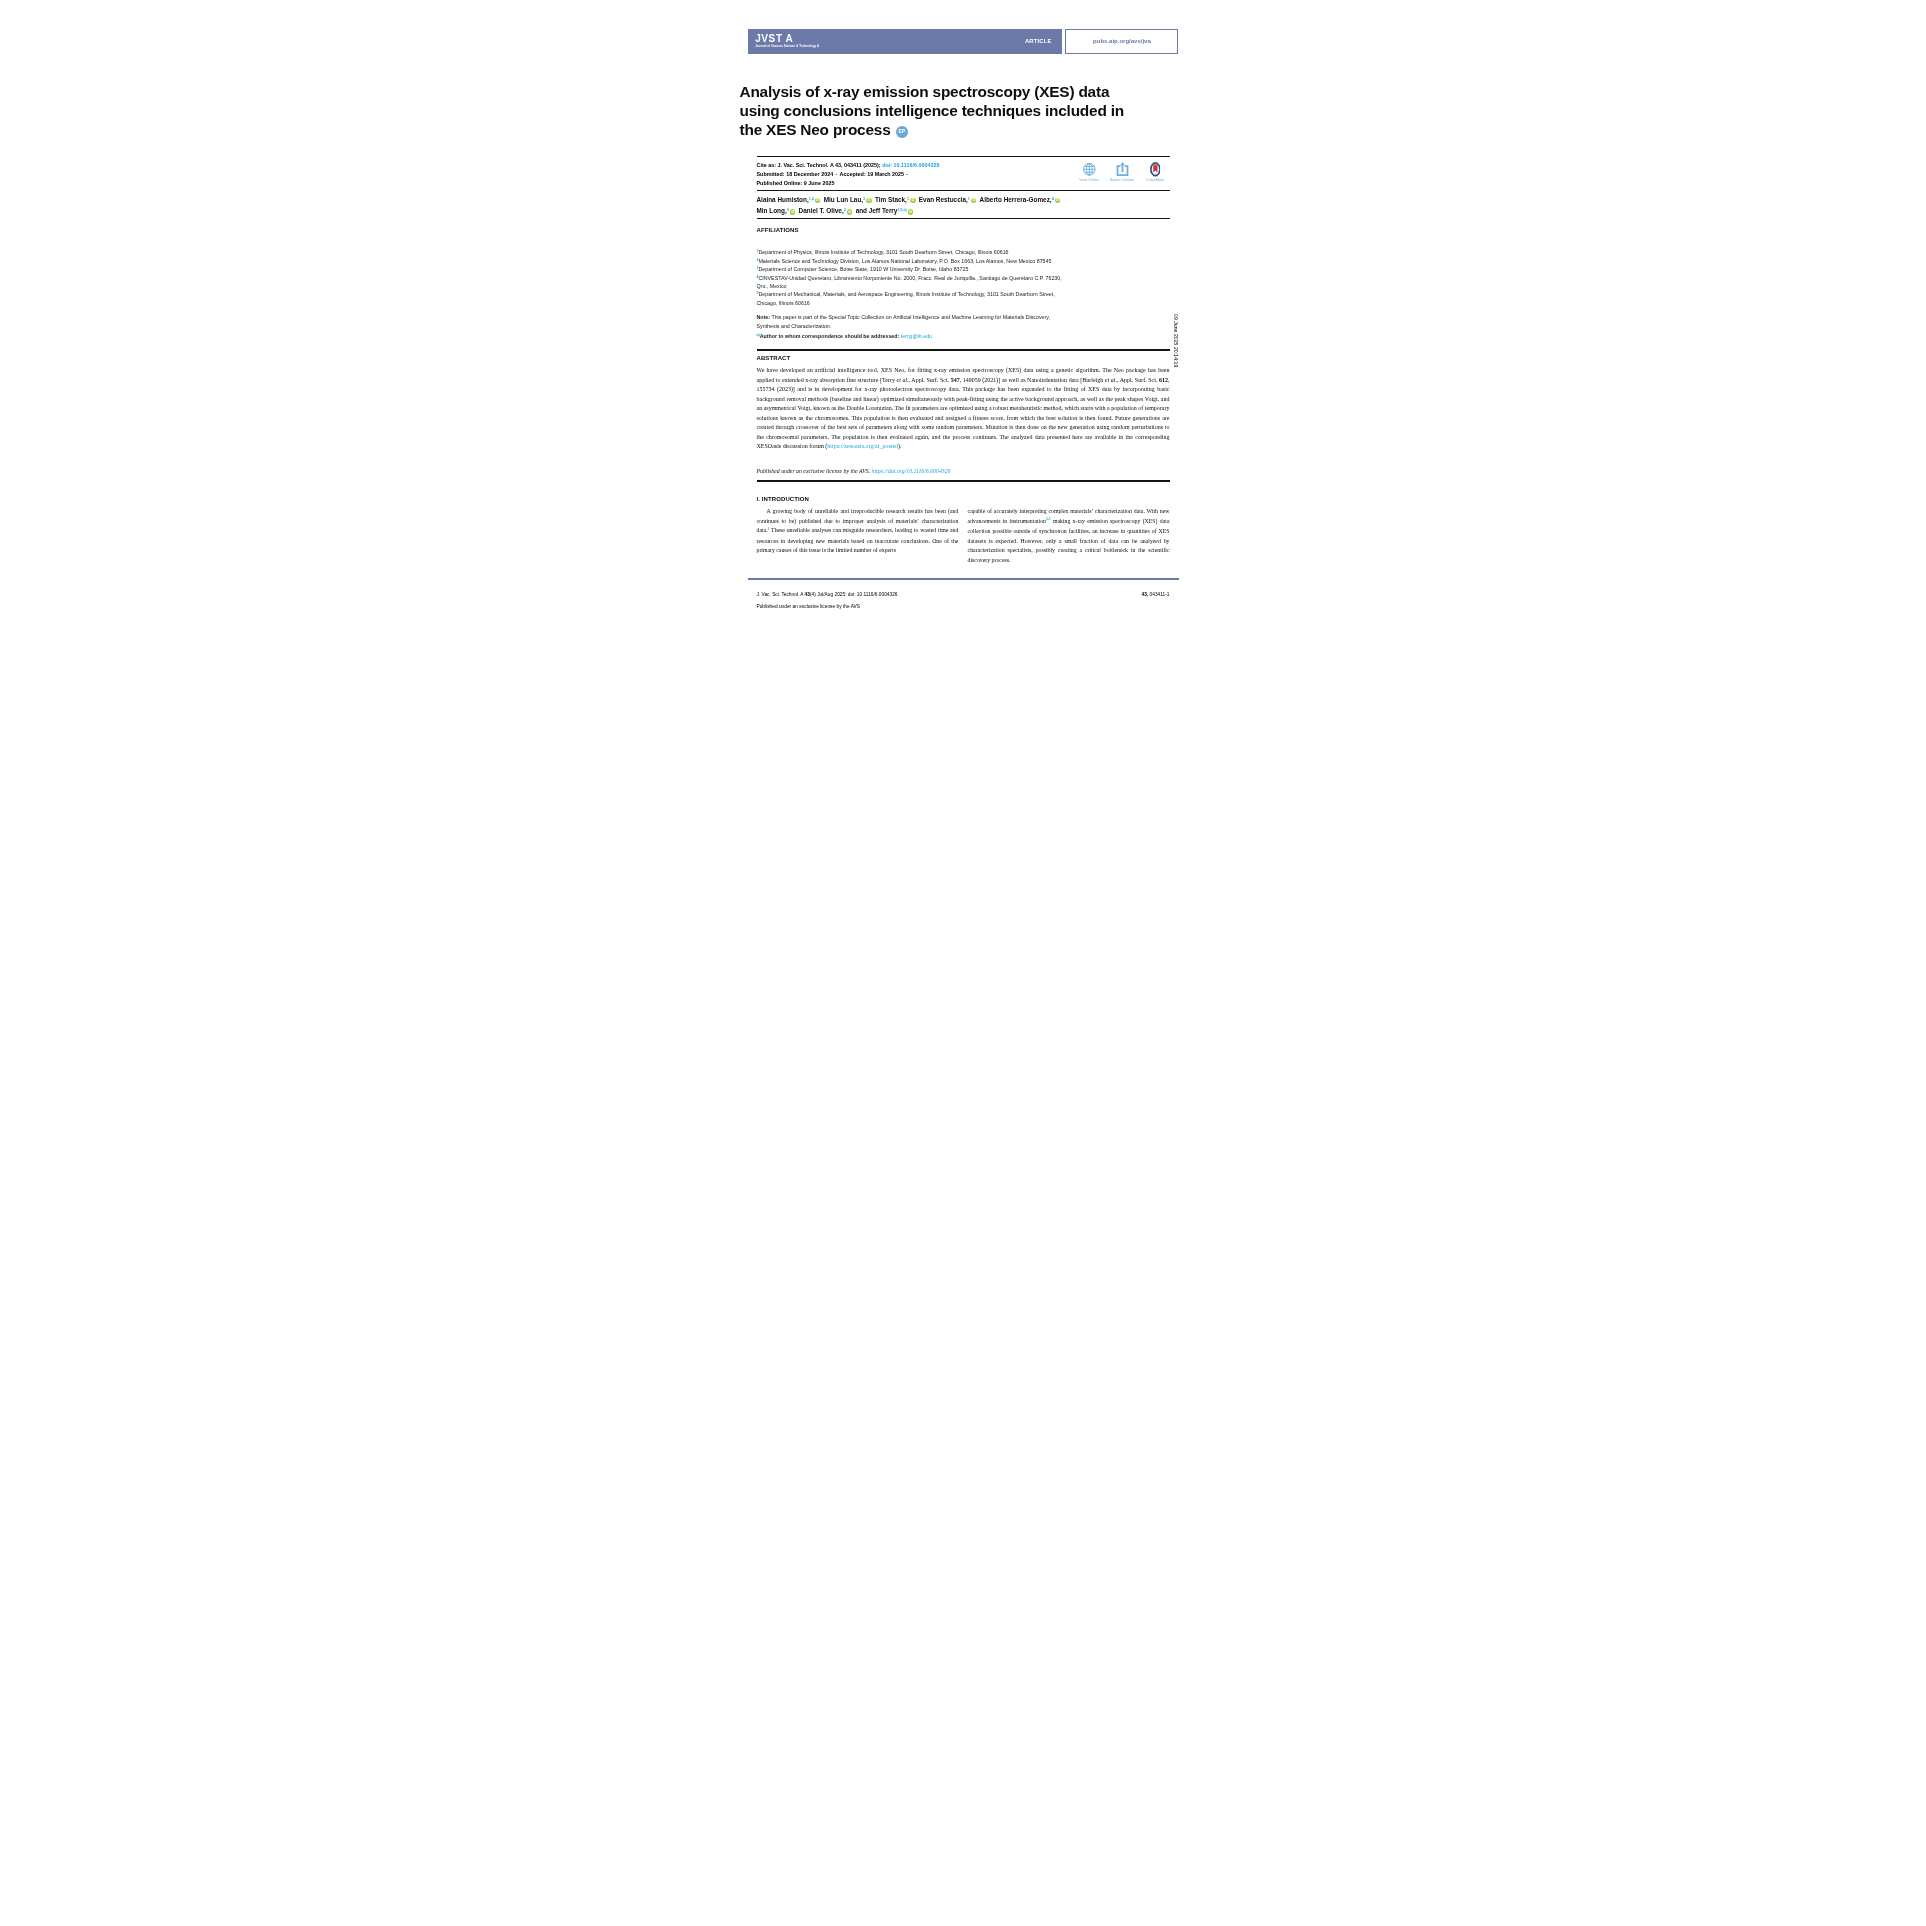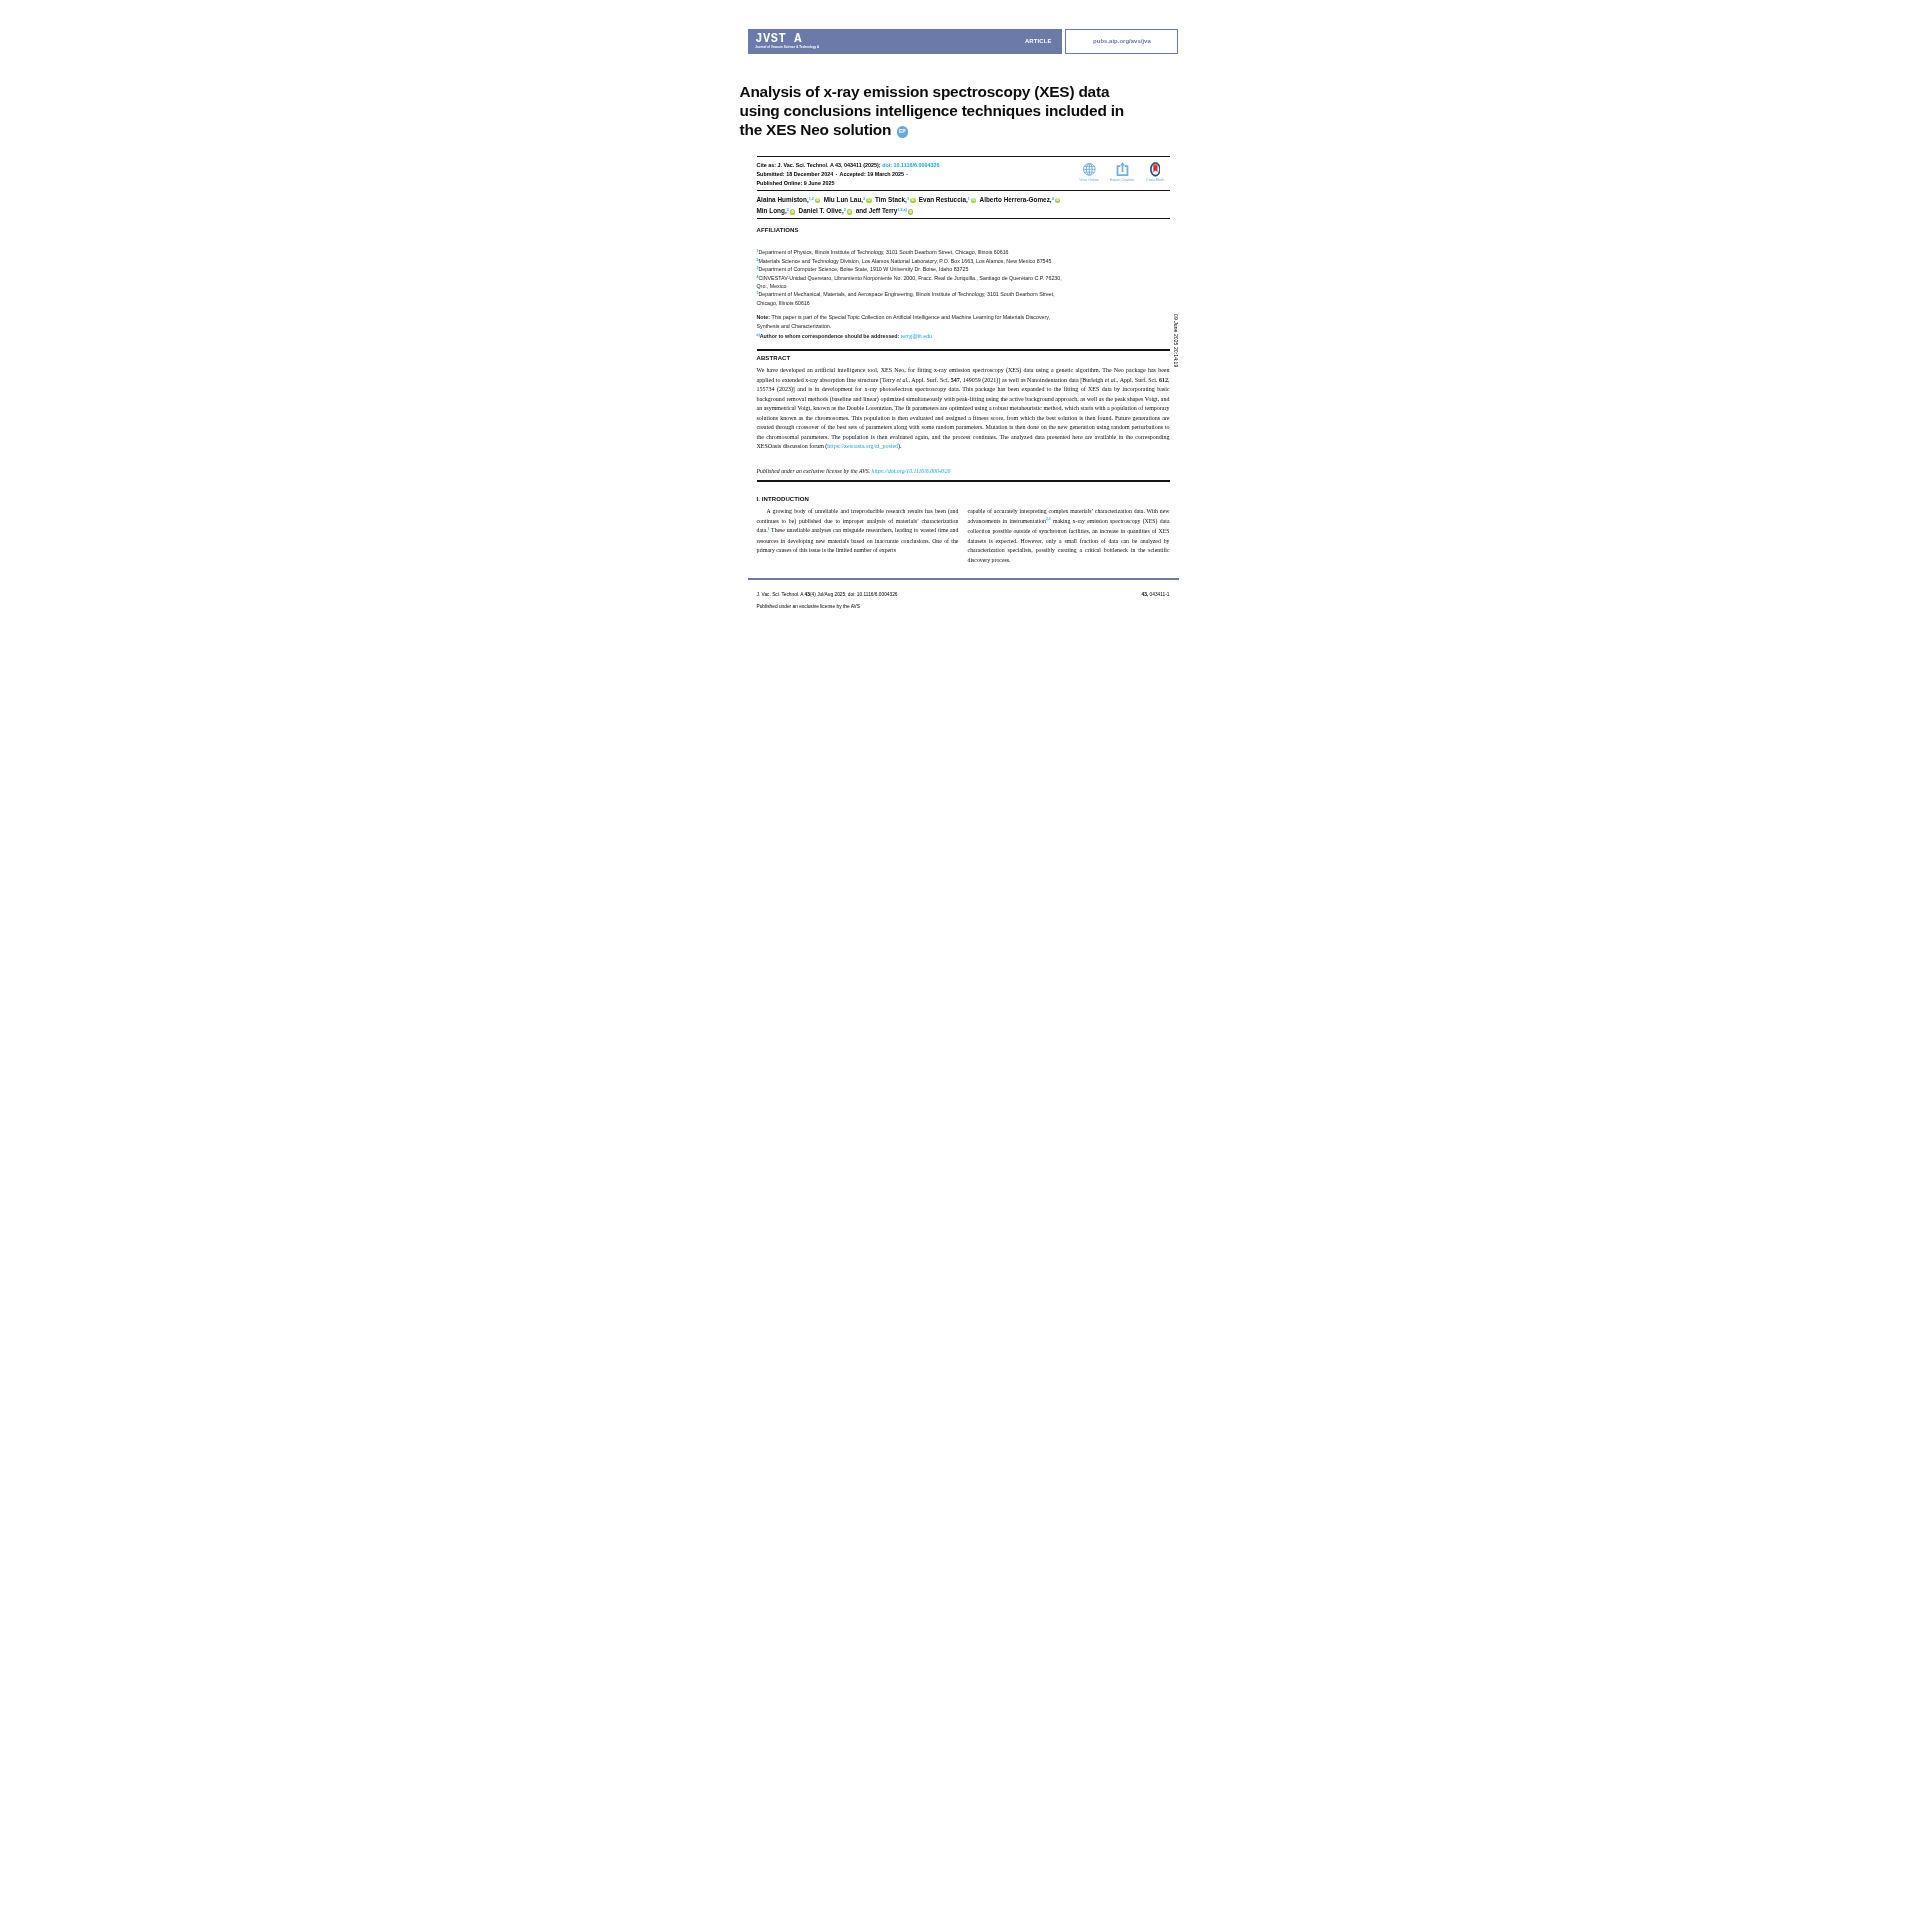--- a/index.html
+++ b/index.html
@@ -9,21 +9,21 @@
     background:#ffffff; overflow:hidden;
     font-family:"Liberation Sans", sans-serif; color:#111;
   }
   
   #header-row { position:absolute; top:28.5px; left:30px; width:431px; height:25px; display:flex; }
   #masthead {
     width:314px; background:#6b7aa9; display:flex; align-items:center;
     justify-content:space-between; padding:0 10px 0 7.7px;
   }
   #logo-block { color:#fff; line-height:1; }
-  #logo-main { font-size:12px; font-weight:bold; letter-spacing:0.6px; display:block;font-family:Liberation Mono, monospace; }
+  #logo-main { font-size:10px; font-weight:bold; letter-spacing:0.6px; display:block; }
   #logo-sub { font-size:2.9px; font-weight:bold; letter-spacing:0.1px; display:block; margin-top:1.5px; }
   #article-label { color:#fff; font-size:5.8px; font-weight:bold; letter-spacing:0.2px; }
   #url-box {
     margin-left:3.9px; width:113px; background:#fff; border:1.2px solid #6b7aa9;
     display:flex; align-items:center; justify-content:center;
   }
   #url-box span { color:#6b7aa9; font-size:6px; font-weight:bold; }
   
   #article-title {
     position:absolute; top:82px; left:22px; width:401px;
@@ -114,21 +114,21 @@
       <span id="article-label">ARTICLE</span>
     </div>
     <div id="url-box">
       <span>pubs.aip.org/avs/jva</span>
     </div>
   </div>
 
   <h1 id="article-title">
     <span class="tl">Analysis of x-ray emission spectroscopy (XES) data</span>
     <span class="tl">using conclusions intelligence techniques included in</span>
-    <span class="tl-last"><span>the XES Neo solution</span><span class="ep-badge">EP</span></span>
+    <span class="tl-last"><span>the XES Neo process</span><span class="ep-badge">EP</span></span>
   </h1>
 
   <div class="rule" id="rule-cite"></div>
 
   <div id="cite-block">
     <div>
       <span class="cite-bold">Cite as:</span><span> J. Vac. Sci. Technol. A </span><span class="cite-bold">43</span><span>, 043411 (2025); </span><span class="cy">doi: 10.1116/6.0004326</span>
     </div>
     <div>
       <span class="cite-bold">Submitted:</span><span> 18 December 2024 </span><span class="dot">·</span> <span class="cite-bold">Accepted:</span><span> 19 March 2025 </span><span class="dot">·</span>

